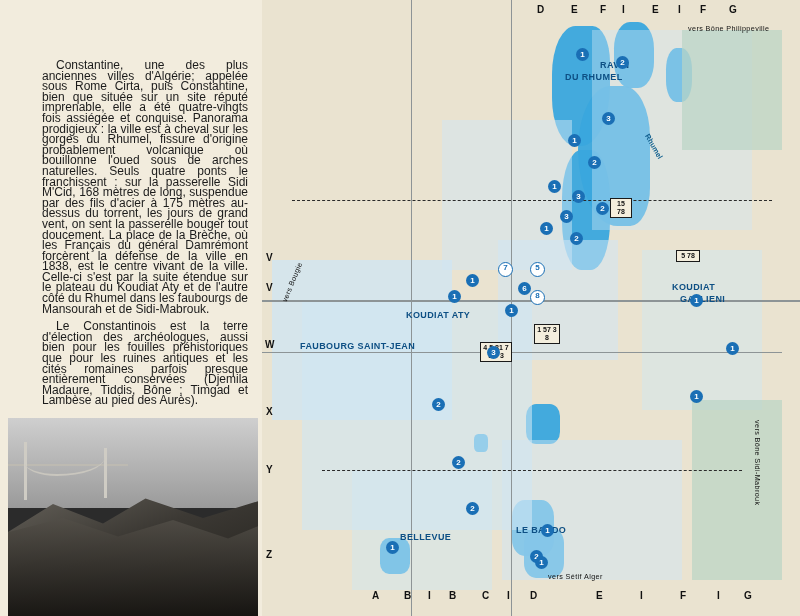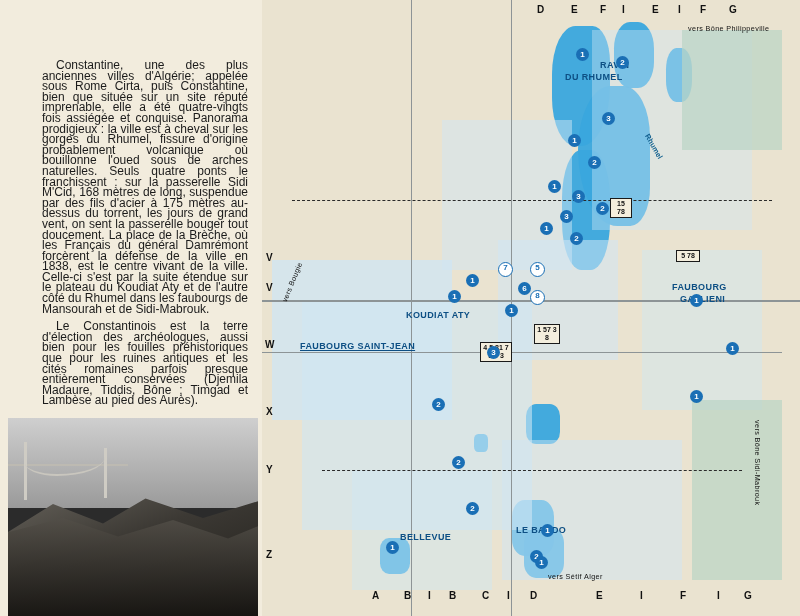--- a/index.html
+++ b/index.html
@@ -231,24 +231,24 @@
     <div class="road" style="left:0px;top:352px;width:520px;background:#8d9496;"></div>
     <div class="road" style="left:150px;top:0px;width:616px;background:#8d9496;transform:rotate(90deg);"></div>
     <div class="road" style="left:250px;top:0px;width:616px;background:#8d9496;transform:rotate(90deg);"></div>
     <div class="rail" style="left:30px;top:200px;width:480px;"></div>
     <div class="rail" style="left:60px;top:470px;width:420px;"></div>
 
     <div class="rivername" style="left:378px;top:142px;transform:rotate(60deg);">Rhumel</div>
 
     <div class="maplabel" style="left:310px;top:60px;margin-left:28px;">RAVIN</div>
     <div class="maplabel" style="left:303px;top:72px;">DU RHUMEL</div>
-    <div class="maplabel" style="left:410px;top:282px;">FAUBOURG</div>
+    <div class="maplabel" style="left:410px;top:282px;">KOUDIAT</div>
     <div class="maplabel" style="left:418px;top:294px;">GALLIENI</div>
     <div class="maplabel" style="left:144px;top:310px;">KOUDIAT ATY</div>
-    <div class="maplabel" style="left:38px;top:341px;text-decoration:underline;">FAUBOURG SAINT-JEAN</div>
+    <div class="maplabel" style="left:38px;top:341px;">FAUBOURG SAINT-JEAN</div>
     <div class="maplabel" style="left:254px;top:525px;">LE BARDO</div>
     <div class="maplabel" style="left:138px;top:532px;">BELLEVUE</div>
 
     <div class="maplabel road-dest" style="left:426px;top:24px;">vers Bône Philippeville</div>
     <div class="maplabel road-dest" style="left:18px;top:300px;transform:rotate(-68deg);transform-origin:0 0;">vers Bougie</div>
     <div class="maplabel road-dest" style="left:286px;top:572px;">vers Sétif Alger</div>
     <div class="maplabel road-dest" style="left:500px;top:420px;transform:rotate(90deg);transform-origin:0 0;">vers Bône Sidi-Mabrouk</div>
 
     <div class="boxnum" style="left:348px;top:198px;width:16px;">15
 78</div>

